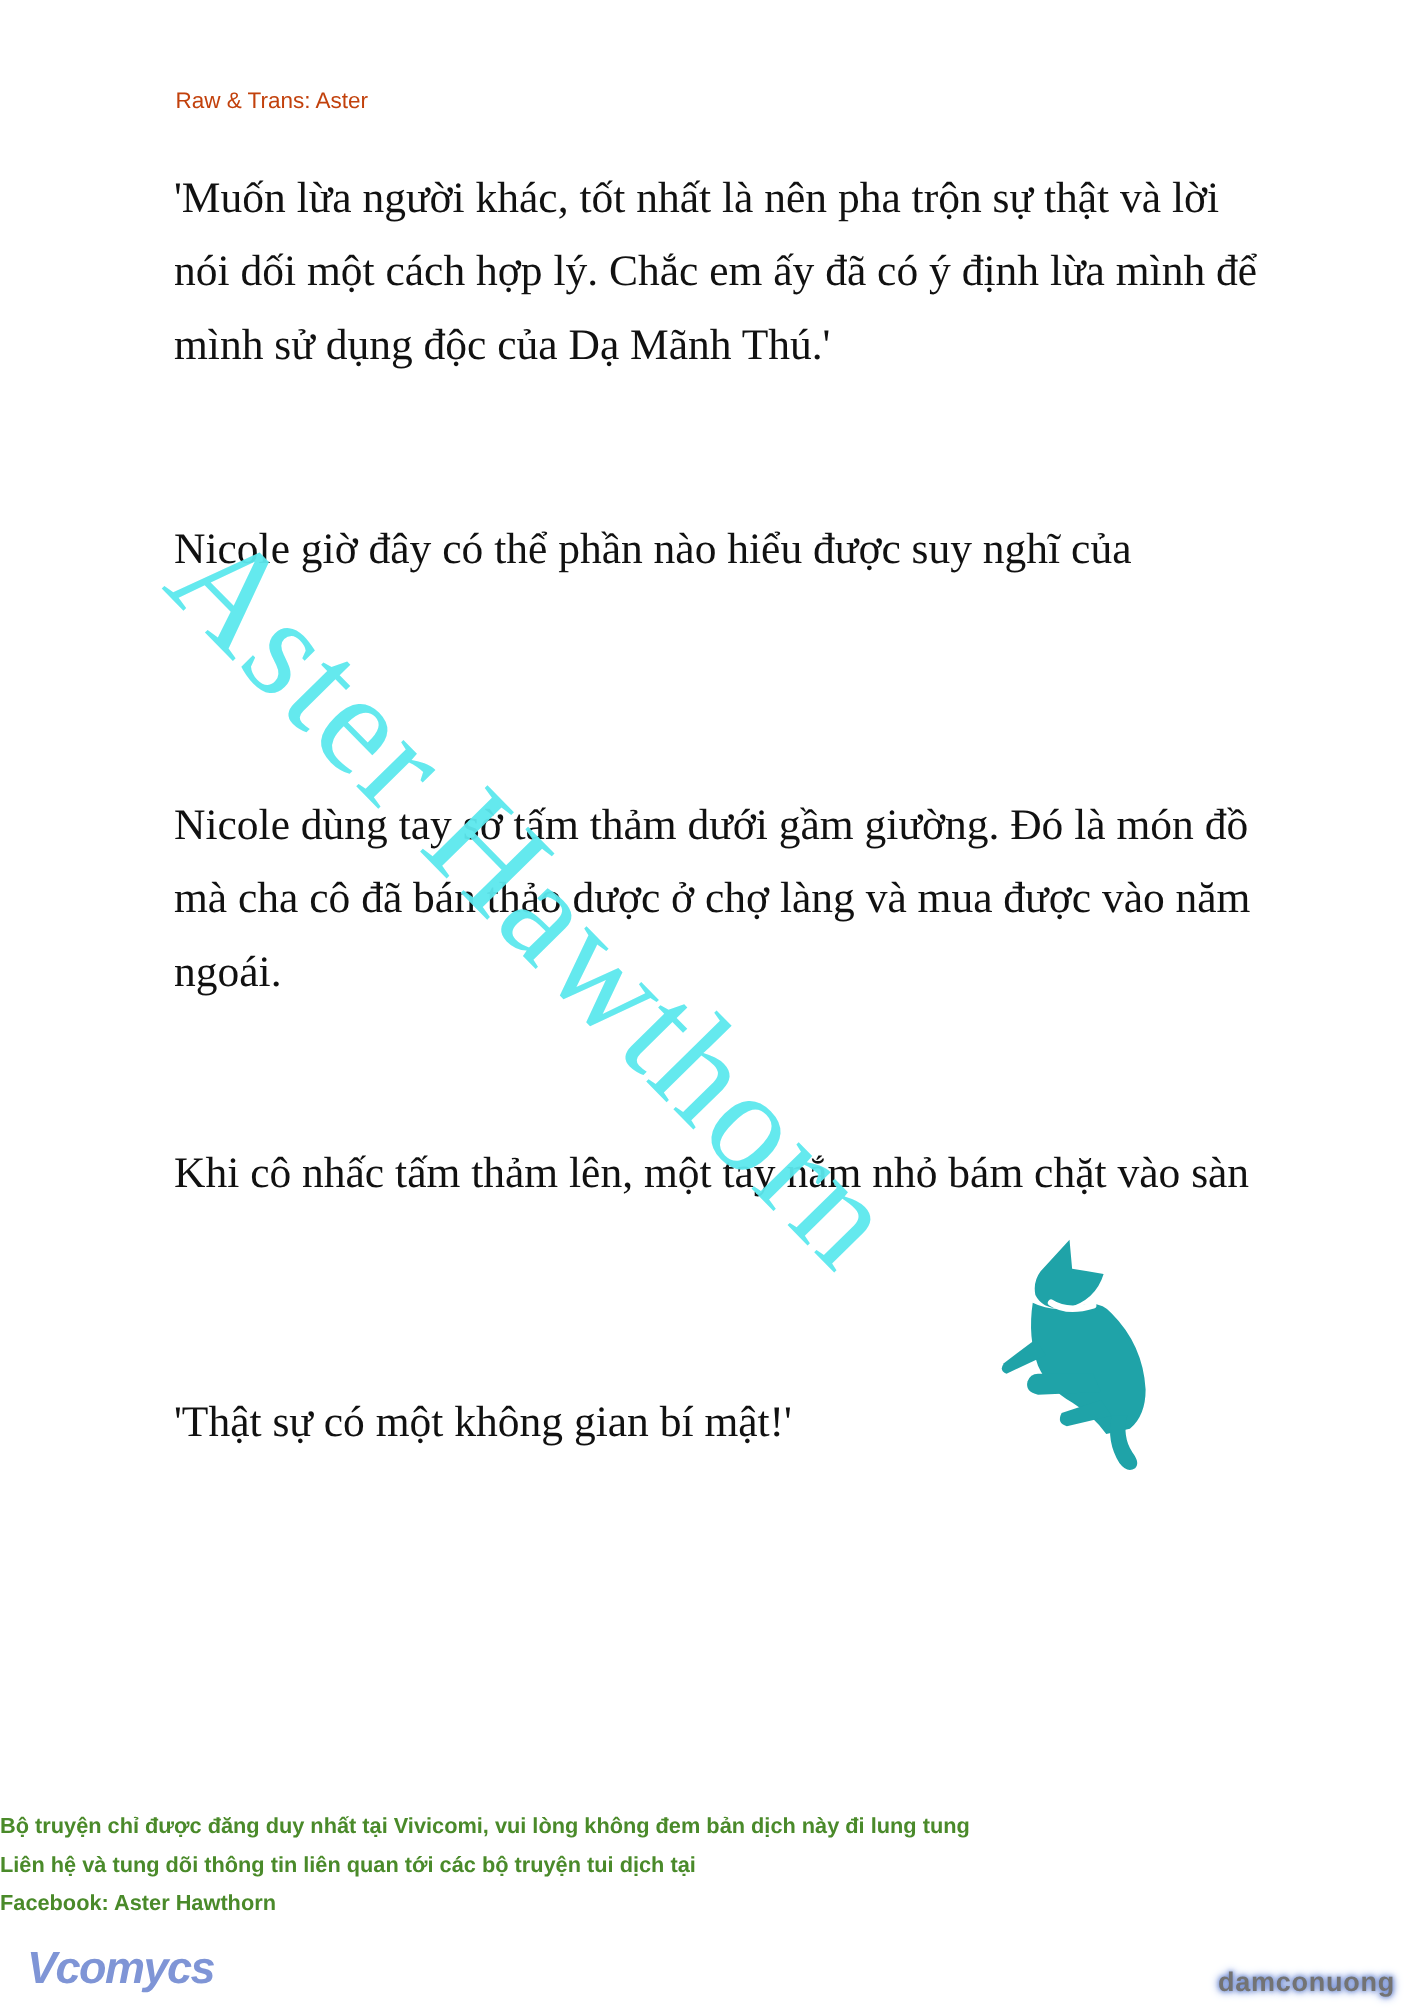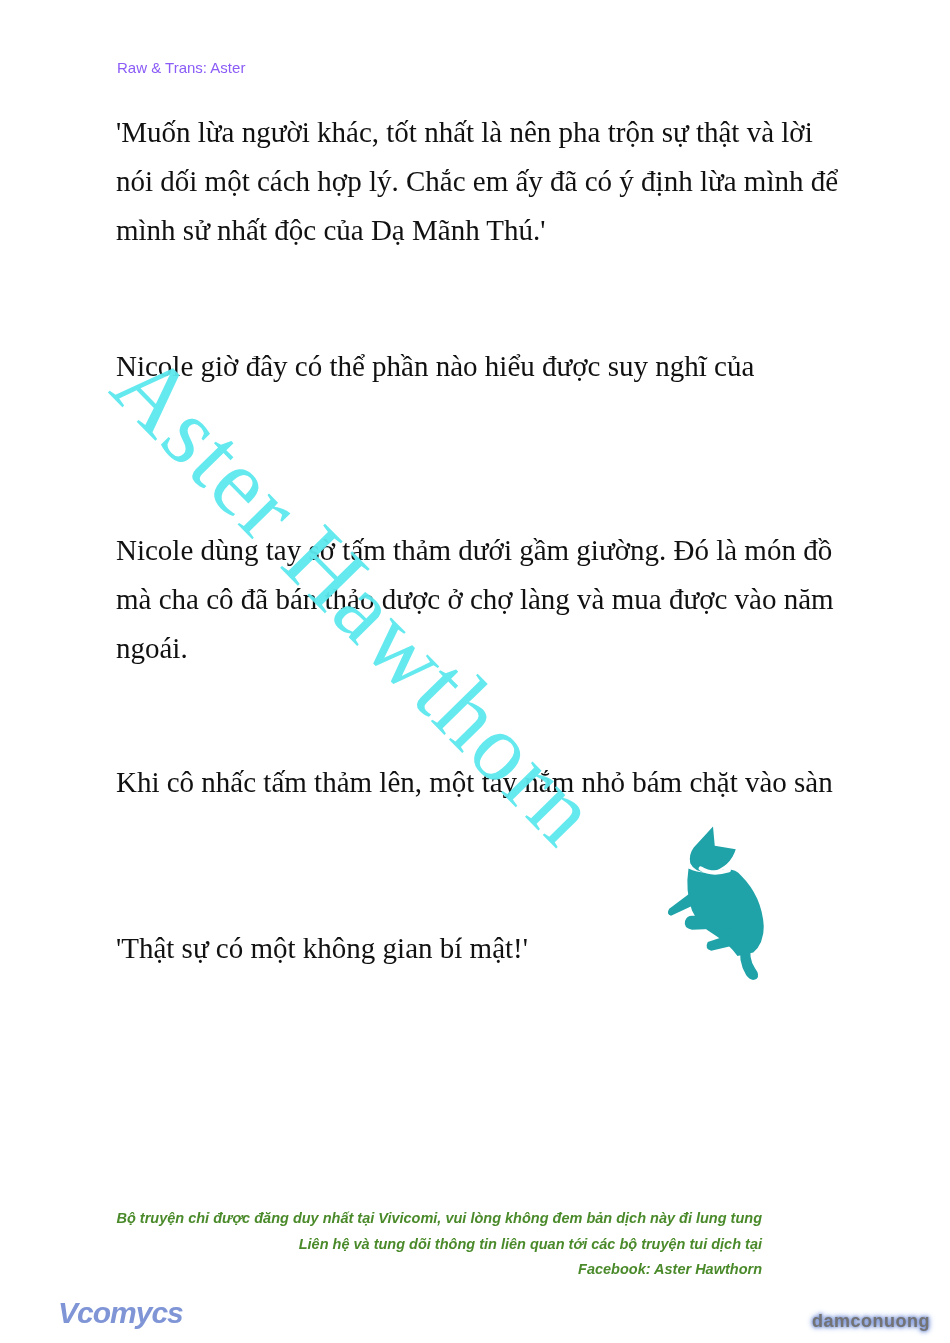--- a/index.html
+++ b/index.html
@@ -1,37 +1,37 @@
 <!DOCTYPE html>
 <html><head>
   <meta charset="utf-8">
   <style>
     html, body { margin: 0; padding: 0; background: #ffffff; }
     body { width: 950px; height: 1343px; position: relative; overflow: hidden; }
     .page { position: absolute; left: 0; top: 0; width: 950px; height: 1343px; background: #fff; }
-    .header { position: absolute; left: 117px; top: 59px; font-family: "Liberation Sans", sans-serif; font-size: 15px; color: #8b5cf6; }
+    .header { position: absolute; left: 117px; top: 59px; font-family: "Liberation Sans", sans-serif; font-size: 15px; color: #c2410c; }
     .para { position: absolute; left: 116px; width: 740px; font-family: "Liberation Serif", serif; font-size: 29px; line-height: 49px; color: #111; white-space: nowrap; }
     .para .line { display: block; }
     .watermark { position: absolute; left: 145px; top: 560px; font-family: "Liberation Serif", serif; font-size: 96px; color: #5ce8ee; opacity: 0.95; transform-origin: 0 0; white-space: nowrap; letter-spacing: 2px; transform: translate(0,0) rotate(45.5deg); pointer-events: none; }
     .cat { position: absolute; left: 650px; top: 805px; width: 140px; height: 190px; }
-    .footer { position: absolute; left: 0; width: 762px; text-align: right; font-family: "Liberation Sans", sans-serif; font-style: italic; font-weight: bold; font-size: 14.5px; color: #4a8a2a; }
-    .logo-left { position: absolute; left: 18px; top: 1296px; font-family: "Liberation Sans", sans-serif; font-style: italic; font-weight: bold; font-size: 30px; color: #7f95d6; letter-spacing: -1px; margin-left: 40px; }
+    .footer { position: absolute; left: 0; width: 762px; text-align: left; font-family: "Liberation Sans", sans-serif; font-weight: bold; font-size: 14.5px; color: #4a8a2a; }
+    .logo-left { position: absolute; left: 18px; top: 1296px; font-family: "Liberation Sans", sans-serif; font-style: italic; font-weight: bold; font-size: 30px; color: #7f95d6; letter-spacing: -1px; }
     .logo-right { position: absolute; left: 812px; top: 1311px; font-family: "Liberation Sans", sans-serif; font-weight: bold; font-size: 18px; color: #737373; text-shadow: 0 0 3px #6f8ad0, 0 0 5px #6f8ad0, 0 0 7px #9fb4e8; letter-spacing: 0.5px; }
   </style>
 </head>
 <body>
 
 <div class="page">
 
   <div class="header">Raw &amp; Trans: Aster</div>
 
   <div class="para" style="top:108px">
     <span class="line">'Muốn lừa người khác, tốt nhất là nên pha trộn sự thật và lời</span>
     <span class="line">nói dối một cách hợp lý. Chắc em ấy đã có ý định lừa mình để</span>
-    <span class="line">mình sử nhất độc của Dạ Mãnh Thú.'</span>
+    <span class="line">mình sử dụng độc của Dạ Mãnh Thú.'</span>
   </div>
 
   <div class="para" style="top:342px">
     <span class="line">Nicole giờ đây có thể phần nào hiểu được suy nghĩ của</span>
   </div>
 
   <div class="para" style="top:526px">
     <span class="line">Nicole dùng tay sờ tấm thảm dưới gầm giường. Đó là món đồ</span>
     <span class="line">mà cha cô đã bán thảo dược ở chợ làng và mua được vào năm</span>
     <span class="line">ngoái.</span>

